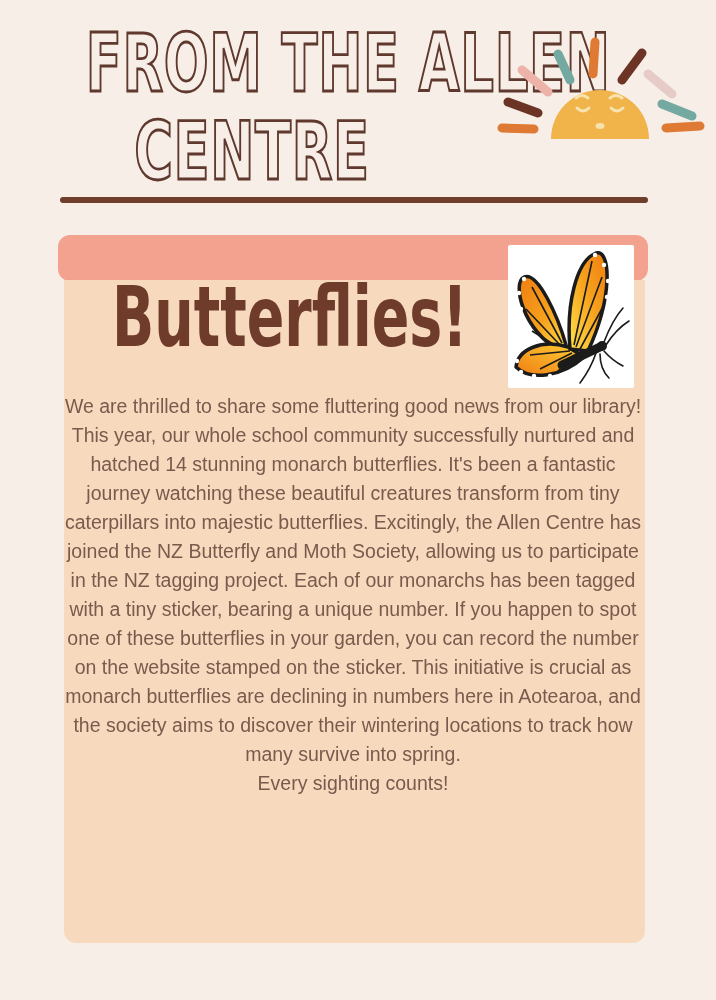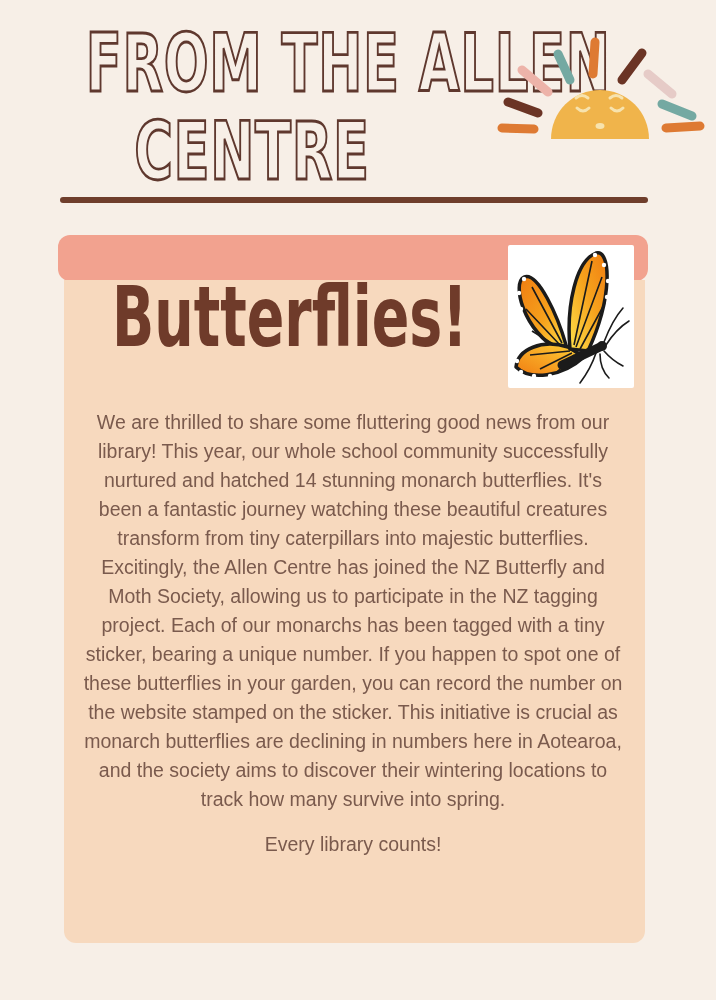--- a/index.html
+++ b/index.html
@@ -64,21 +64,21 @@
     transform: scaleX(0.66);
     transform-origin: left top;
   }
   .card-text {
     position: absolute; left: 64px; top: 392px; width: 578px;
     text-align: center;
     font-family: "Liberation Sans", sans-serif;
     font-size: 19.5px; line-height: 29px;
     color: #7A5A4D;
   }
-  .card-text p { margin: 16px; }
+  .card-text p { margin: 0; }
 </style>
 </head>
 <body>
 
 <div class="page">
 
   <div class="masthead">
     <div class="line">FROM THE ALLEN</div>
     <div class="line">CENTRE</div>
   </div>
@@ -167,16 +167,16 @@
         <path d="M92,109 C92,120 96,128 101,133"></path>
         <path d="M96,106 C103,114 109,118 115,121"></path>
       </g>
     </svg>
   </div>
 
   <div class="card-title">Butterflies!</div>
 
   <div class="card-text">
     <p>We are thrilled to share some fluttering good news from our library! This year, our whole school community successfully nurtured and hatched 14 stunning monarch butterflies. It's been a fantastic journey watching these beautiful creatures transform from tiny caterpillars into majestic butterflies. Excitingly, the Allen Centre has joined the NZ Butterfly and Moth Society, allowing us to participate in the NZ tagging project. Each of our monarchs has been tagged with a tiny sticker, bearing a unique number. If you happen to spot one of these butterflies in your garden, you can record the number on the website stamped on the sticker. This initiative is crucial as monarch butterflies are declining in numbers here in Aotearoa, and the society aims to discover their wintering locations to track how many survive into spring.</p>
-    <p>Every library counts!</p>
+    <p>Every sighting counts!</p>
   </div>
 
 </div>
 
 </body></html>

